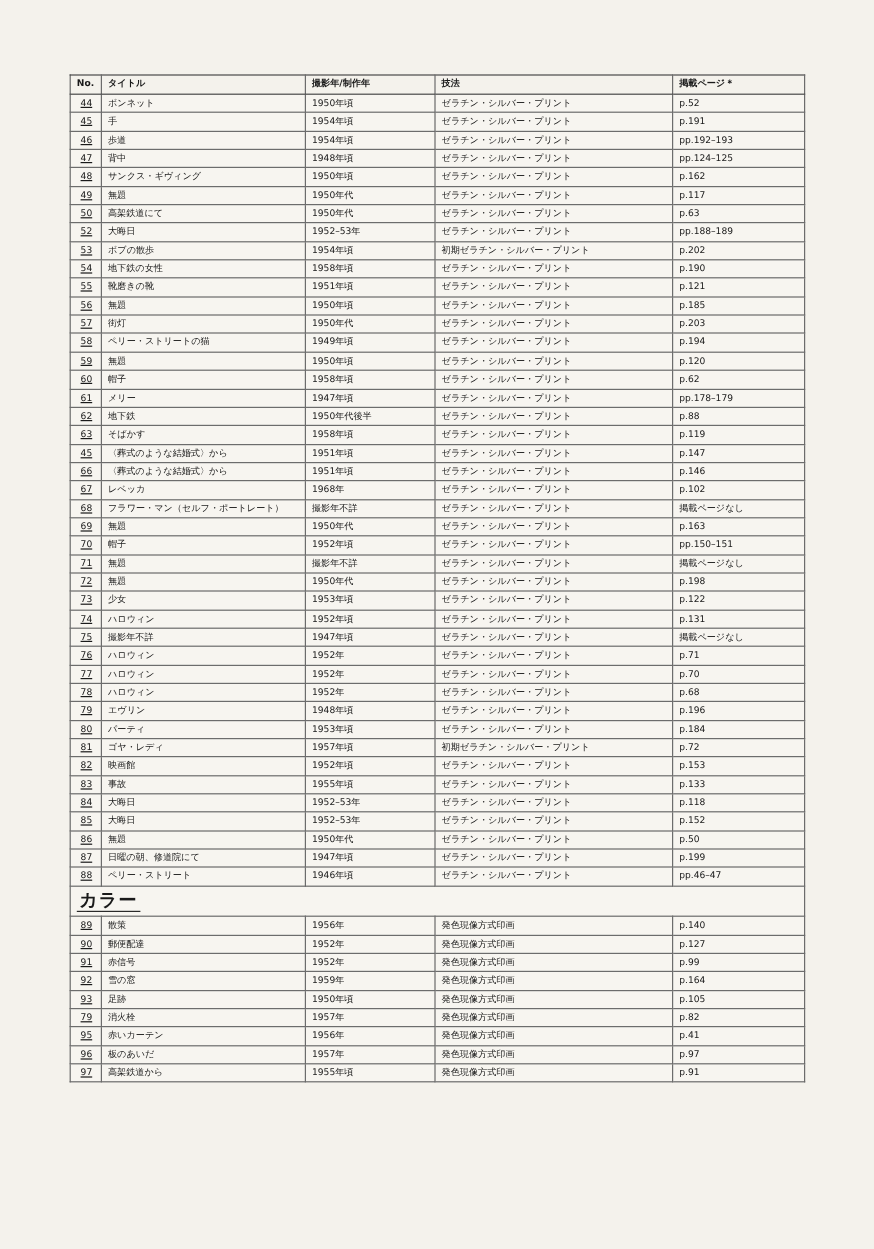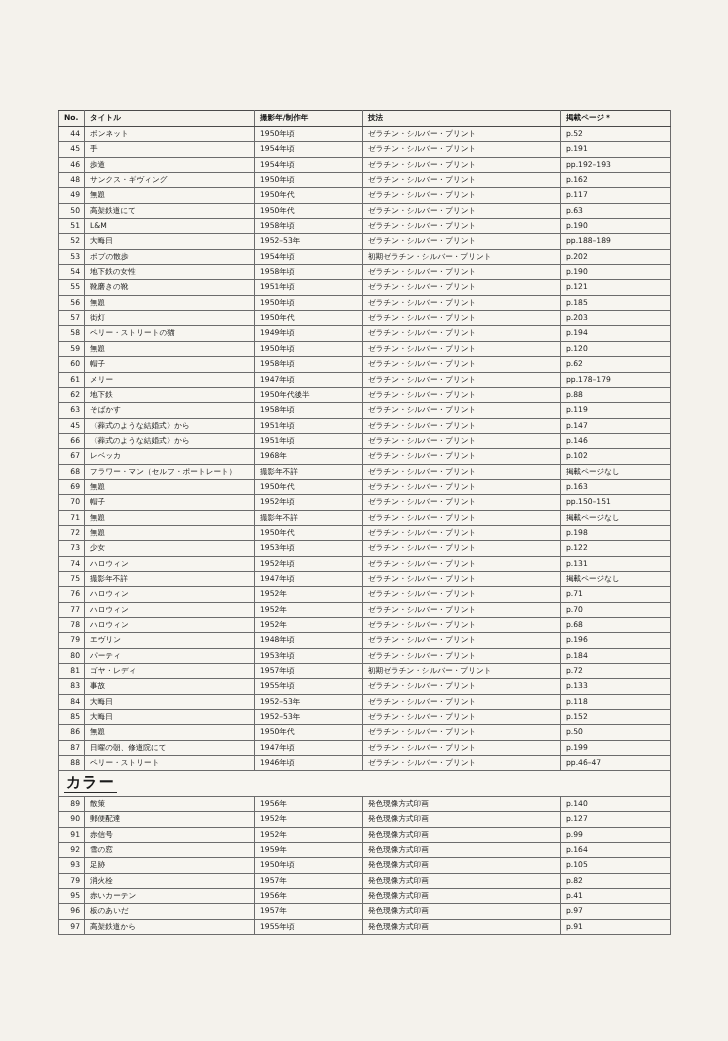--- a/index.html
+++ b/index.html
@@ -27,21 +27,20 @@
     left: 58px;
     top: 62px;
     width: 612px;
   }
   table.catalog {
     border-collapse: collapse;
     width: 100%;
     table-layout: fixed;
     font-size: 7.6px;
     line-height: 1.1;
-    margin-top: 48px;
   }
   table.catalog col.c-no    { width: 26px; }
   table.catalog col.c-title { width: 170px; }
   table.catalog col.c-year  { width: 108px; }
   table.catalog col.c-tech  { width: 198px; }
   table.catalog col.c-page  { width: 110px; }
 
   table.catalog th, table.catalog td {
     border: 1px solid #6c6c6c;
     padding: 3px 4px 3px 5px;
@@ -56,21 +55,21 @@
     font-size: 7.6px;
     text-align: left;
     background: #f4f2ec;
     height: 16px;
     border-top: 1.4px solid #4a4a4a;
     border-bottom: 1.2px solid #4a4a4a;
   }
   table.catalog tbody td {
     background: #f7f5f0;
   }
-  td.num { text-align: right; padding-left: 6px; }
+  td.num { text-align: center; padding-left: 6px; text-decoration: underline; }
   .section-row td {
     border-left: 1px solid #6c6c6c;
     border-right: 1px solid #6c6c6c;
     border-top: 1.3px solid #4a4a4a;
     border-bottom: 1.3px solid #4a4a4a;
     height: 17px;
     background: #f2efe8;
   }
   .section-label {
     display: inline-block;
@@ -121,46 +120,46 @@
             <td class="jp ">p.191</td>
           </tr>
           <tr>
             <td class="jp num">46</td>
             <td class="jp ">歩道</td>
             <td class="jp ">1954年頃</td>
             <td class="jp ">ゼラチン・シルバー・プリント</td>
             <td class="jp ">pp.192–193</td>
           </tr>
           <tr>
+            <td class="jp num">47</td>
+            <td class="jp ">背中</td>
+            <td class="jp ">1948年頃</td>
+            <td class="jp ">ゼラチン・シルバー・プリント</td>
+            <td class="jp ">pp.124–125</td>
+          </tr>
+          <tr>
             <td class="jp num">48</td>
             <td class="jp ">サンクス・ギヴィング</td>
             <td class="jp ">1950年頃</td>
             <td class="jp ">ゼラチン・シルバー・プリント</td>
             <td class="jp ">p.162</td>
           </tr>
           <tr>
             <td class="jp num">49</td>
             <td class="jp ">無題</td>
             <td class="jp ">1950年代</td>
             <td class="jp ">ゼラチン・シルバー・プリント</td>
             <td class="jp ">p.117</td>
           </tr>
           <tr>
             <td class="jp num">50</td>
             <td class="jp ">高架鉄道にて</td>
             <td class="jp ">1950年代</td>
             <td class="jp ">ゼラチン・シルバー・プリント</td>
             <td class="jp ">p.63</td>
-          </tr>
-          <tr>
-            <td class="jp num">51</td>
-            <td class="jp ">L&amp;M</td>
-            <td class="jp ">1958年頃</td>
-            <td class="jp ">ゼラチン・シルバー・プリント</td>
-            <td class="jp ">p.190</td>
           </tr>
           <tr>
             <td class="jp num">52</td>
             <td class="jp ">大晦日</td>
             <td class="jp ">1952–53年</td>
             <td class="jp ">ゼラチン・シルバー・プリント</td>
             <td class="jp ">pp.188–189</td>
           </tr>
           <tr>
             <td class="jp num">53</td>
@@ -350,20 +349,27 @@
             <td class="jp ">1953年頃</td>
             <td class="jp ">ゼラチン・シルバー・プリント</td>
             <td class="jp ">p.184</td>
           </tr>
           <tr>
             <td class="jp num">81</td>
             <td class="jp ">ゴヤ・レディ</td>
             <td class="jp ">1957年頃</td>
             <td class="jp ">初期ゼラチン・シルバー・プリント</td>
             <td class="jp ">p.72</td>
+          </tr>
+          <tr>
+            <td class="jp num">82</td>
+            <td class="jp ">映画館</td>
+            <td class="jp ">1952年頃</td>
+            <td class="jp ">ゼラチン・シルバー・プリント</td>
+            <td class="jp ">p.153</td>
           </tr>
           <tr>
             <td class="jp num">83</td>
             <td class="jp ">事故</td>
             <td class="jp ">1955年頃</td>
             <td class="jp ">ゼラチン・シルバー・プリント</td>
             <td class="jp ">p.133</td>
           </tr>
           <tr>
             <td class="jp num">84</td>

